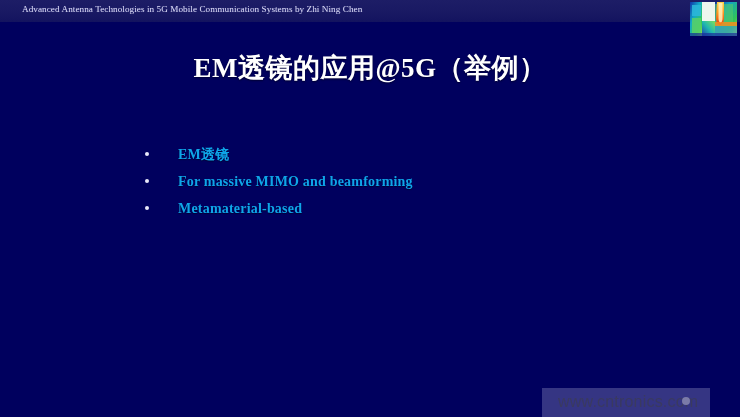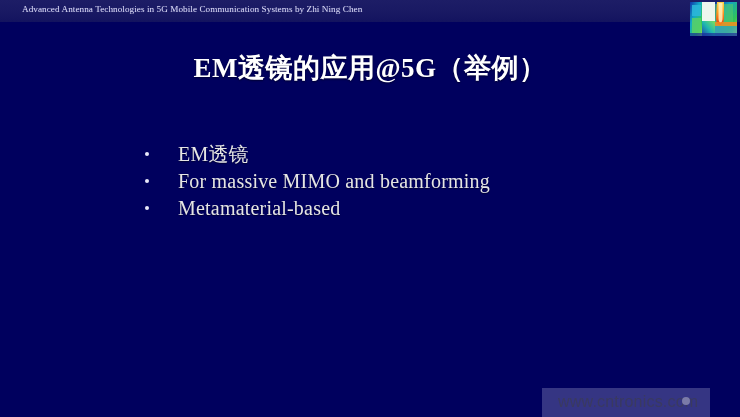--- a/index.html
+++ b/index.html
@@ -87,23 +87,23 @@
     top: 11px;
     width: 4px;
     height: 4px;
     border-radius: 50%;
     background: #e8e8fa;
   }
   .bullet-text {
     position: absolute;
     left: 38px;
     top: 0;
-    font-size: 20px;
-    font-weight: normal;
-    color: #e5e5e5;
+    font-size: 14px;
+    font-weight: bold;
+    color: #0ea5e9;
     letter-spacing: 0.2px;
     text-shadow: 0 1px 1px rgba(0,0,0,0.45);
   }
 
   
   #watermark {
     position: absolute;
     left: 542px;
     top: 388px;
     width: 168px;

